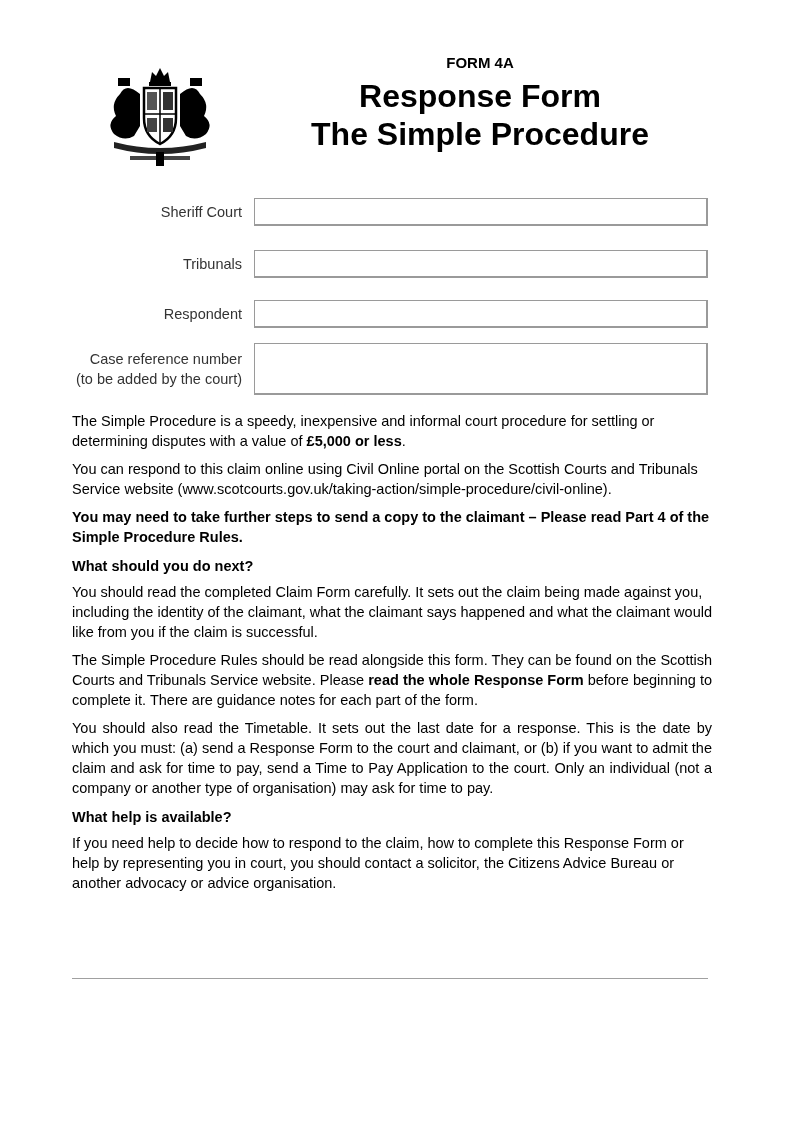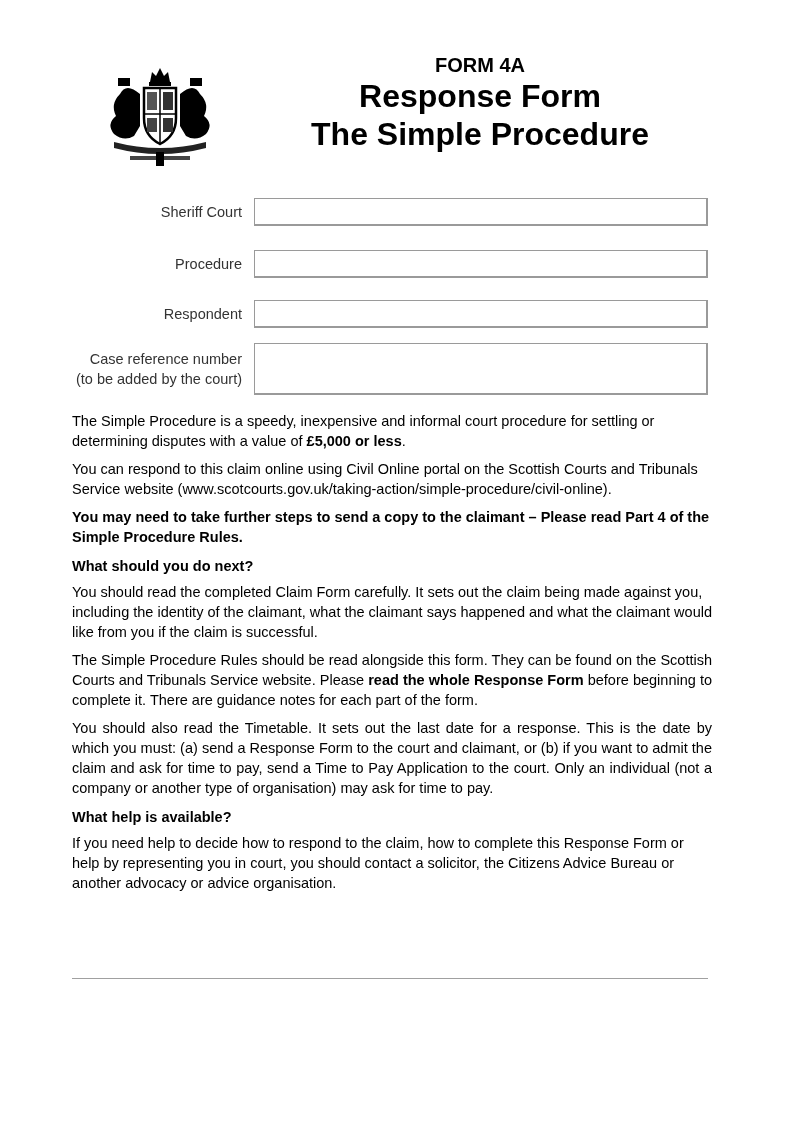--- a/index.html
+++ b/index.html
@@ -1,20 +1,20 @@
 <!DOCTYPE html>
 <html><head>
   <meta charset="utf-8">
   <style>
     html, body { margin: 0; padding: 0; background: #ffffff; }
     body { width: 800px; height: 1130px; position: relative; overflow: hidden;
            font-family: "Liberation Sans", sans-serif; color: #000; }
     .crest { position: absolute; left: 100px; top: 64px; width: 120px; height: 106px; }
     .form-num { position: absolute; left: 300px; width: 360px; top: 54px; text-align: center;
-                font-weight: bold; font-size: 20px; }
+                font-weight: bold; font-size: 15px; }
     .title { position: absolute; left: 280px; width: 400px; top: 77px; text-align: center;
              font-weight: bold; font-size: 32px; line-height: 38px; }
     .field-row { position: absolute; left: 60px; width: 648px; display: flex; align-items: center; }
     .field-label { width: 182px; text-align: right; font-size: 14.5px; color: #333; padding-right: 12px;
                    line-height: 20px; }
     .field-box { flex: 1; border: 1px solid #9a9a9a; border-right: 2px solid #9a9a9a; border-bottom: 2px solid #9a9a9a;
                  background: #fff; height: 24px; box-sizing: border-box; }
     .field-box.tall { height: 52px; }
     .content { position: absolute; left: 72px; width: 640px; top: 411px; font-size: 14.5px; line-height: 20px; }
     .content p { margin: 0 0 8px 0; }
@@ -55,21 +55,21 @@
 <div class="title">
   <div>Response Form</div>
   <div>The Simple Procedure</div>
 </div>
 
 <div class="field-row" style="top:198px;">
   <div class="field-label">Sheriff Court</div>
   <div class="field-box" style="height:28px;"></div>
 </div>
 <div class="field-row" style="top:250px;">
-  <div class="field-label">Procedure</div>
+  <div class="field-label">Tribunals</div>
   <div class="field-box" style="height:28px;"></div>
 </div>
 <div class="field-row" style="top:300px;">
   <div class="field-label">Respondent</div>
   <div class="field-box" style="height:28px;"></div>
 </div>
 <div class="field-row" style="top:343px;">
   <div class="field-label">
     <div>Case reference number</div>
     <div>(to be added by the court)</div>

